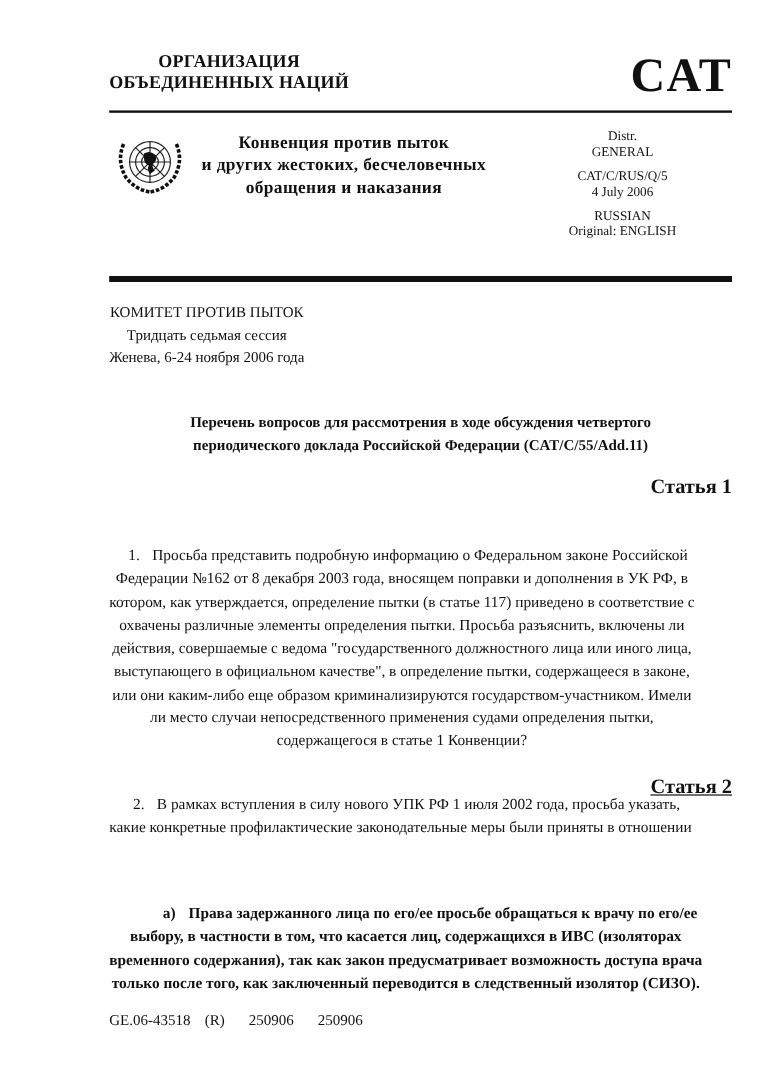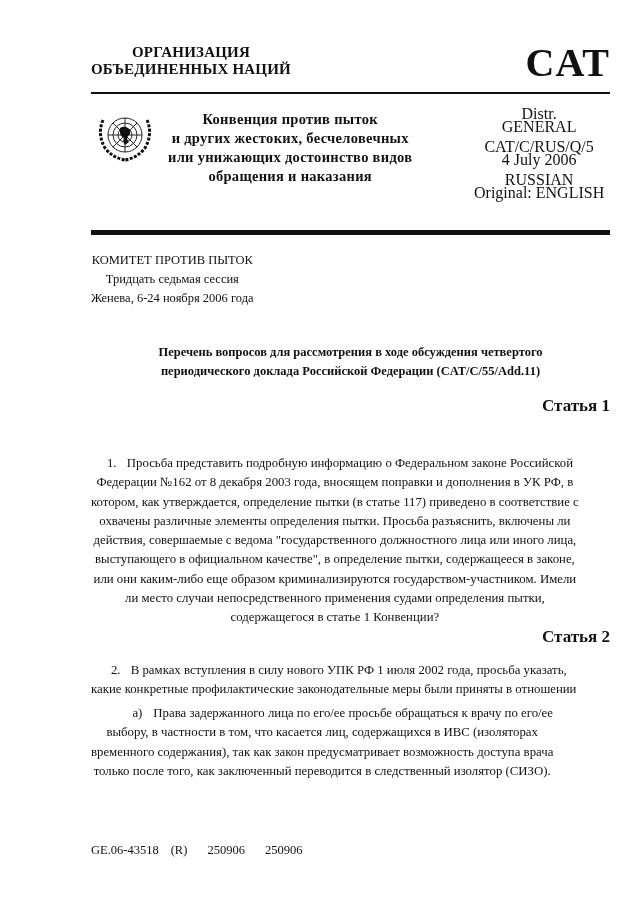--- a/index.html
+++ b/index.html
@@ -5,21 +5,21 @@
   html, body { margin:0; padding:0; background:#ffffff; }
   body { width:640px; height:905px; position:relative; overflow:hidden;
          font-family:"Liberation Serif", "DejaVu Serif", serif; color:#111; }
   .abs { position:absolute; white-space:nowrap;text-align:center; }
   .org { left:91px; top:44px; font-weight:bold; font-size:15px; line-height:17px; letter-spacing:0.2px; }
   .sym { right:30px; top:40px; font-weight:bold; font-size:40px; line-height:46px; letter-spacing:1px; }
   .rule-top { position:absolute; left:91px; top:92px; width:519px; height:2px; background:#111; }
   .rule-bottom { position:absolute; left:91px; top:230px; width:519px; height:5px; background:#111; }
   .emblem { position:absolute; left:94px; top:108px; width:62px; height:60px; }
   .conv { left:168px; top:110px; font-weight:bold; font-size:14.5px; line-height:19px; letter-spacing:0.3px; }
-  .distr { left:474px; top:108px; font-size:16px; line-height:12.5px; }
+  .distr { left:474px; top:108px; font-size:11px; line-height:12.5px; }
   .distr .gap { height:8px; }
   .committee { left:91px; top:251px; font-size:12.5px; line-height:19px; }
   .title { left:91px; width:519px; text-align:center; top:343px; font-weight:bold; font-size:12.5px; line-height:19px; white-space:normal; }
   .art { left:91px; width:519px; text-align:right; font-weight:bold; font-size:17px; line-height:19px; }
   .para { left:91px; font-size:12.8px; line-height:19.3px; }
   .para .ln { display:block; height:19.3px; }
   .num { display:inline-block; width:30px; }
   .sub { display:inline-block; width:32px; }
   .ind1 { display:inline-block; width:30px; }
   .footer { left:91px; top:843px; font-size:12.5px; line-height:15px; word-spacing:0; }
@@ -46,21 +46,20 @@
     <line x1="43" y1="15" x2="19" y2="39"></line>
   </g>
   <path d="M26 20 q5 -3 9 1 q3 4 -1 7 q-2 3 1 6 l-4 3 q-3 -4 -1 -7 q-4 -2 -4 -6 z" fill="#111"></path>
   <path d="M9 12 q-6 14 2 28 q8 10 20 12" fill="none" stroke="#111" stroke-width="3" stroke-dasharray="3 1.5"></path>
   <path d="M53 12 q6 14 -2 28 q-8 10 -20 12" fill="none" stroke="#111" stroke-width="3" stroke-dasharray="3 1.5"></path>
 </svg>
 
 <div class="abs conv">
   <div>Конвенция против пыток</div>
   <div>и других жестоких, бесчеловечных</div>
-  <div>или унижающих достоинство видов</div>
   <div>обращения и наказания</div>
 </div>
 
 <div class="abs distr">
   <div>Distr.</div>
   <div>GENERAL</div>
   <div class="gap"></div>
   <div>CAT/C/RUS/Q/5</div>
   <div>4 July 2006</div>
   <div class="gap"></div>
@@ -88,28 +87,28 @@
   <span class="ln">Федерации №162 от 8 декабря 2003 года, вносящем поправки и дополнения в УК РФ, в</span>
   <span class="ln">котором, как утверждается, определение пытки (в статье 117) приведено в соответствие с</span>
   <span class="ln">охвачены различные элементы определения пытки.  Просьба разъяснить, включены ли</span>
   <span class="ln">действия, совершаемые с ведома "государственного должностного лица или иного лица,</span>
   <span class="ln">выступающего в официальном качестве", в определение пытки, содержащееся в законе,</span>
   <span class="ln">или они каким-либо еще образом криминализируются государством-участником.  Имели</span>
   <span class="ln">ли место случаи непосредственного применения судами определения пытки,</span>
   <span class="ln">содержащегося в статье 1 Конвенции?</span>
 </div>
 
-<div class="abs art" style="top:627px;">Статья 2</div>
+<div class="abs art" style="top:646px;text-decoration:underline;">Статья 2</div>
 
 <div class="abs para" style="top:661px;">
   <span class="ln"><span class="num">2.</span><span>В рамках вступления в силу нового УПК РФ 1 июля 2002 года, просьба указать,</span></span>
   <span class="ln">какие конкретные профилактические законодательные меры были приняты в отношении</span>
 </div>
 
-<div class="abs para" style="top:704px;">
+<div class="abs para" style="top:752px;font-weight:bold;">
   <span class="ln"><span class="ind1"></span><span class="sub">a)</span><span>Права задержанного лица по его/ее просьбе обращаться к врачу по его/ее</span></span>
   <span class="ln">выбору, в частности в том, что касается лиц, содержащихся в ИВС (изоляторах</span>
   <span class="ln">временного содержания), так как закон предусматривает возможность доступа врача</span>
   <span class="ln">только после того, как заключенный переводится в следственный изолятор (СИЗО).</span>
 </div>
 
 <div class="abs footer">
   <span>GE.06-43518</span><span style="width:12px"></span><span>(R)</span><span style="width:20px"></span><span>250906</span><span style="width:20px"></span><span>250906</span>
 </div>
 

